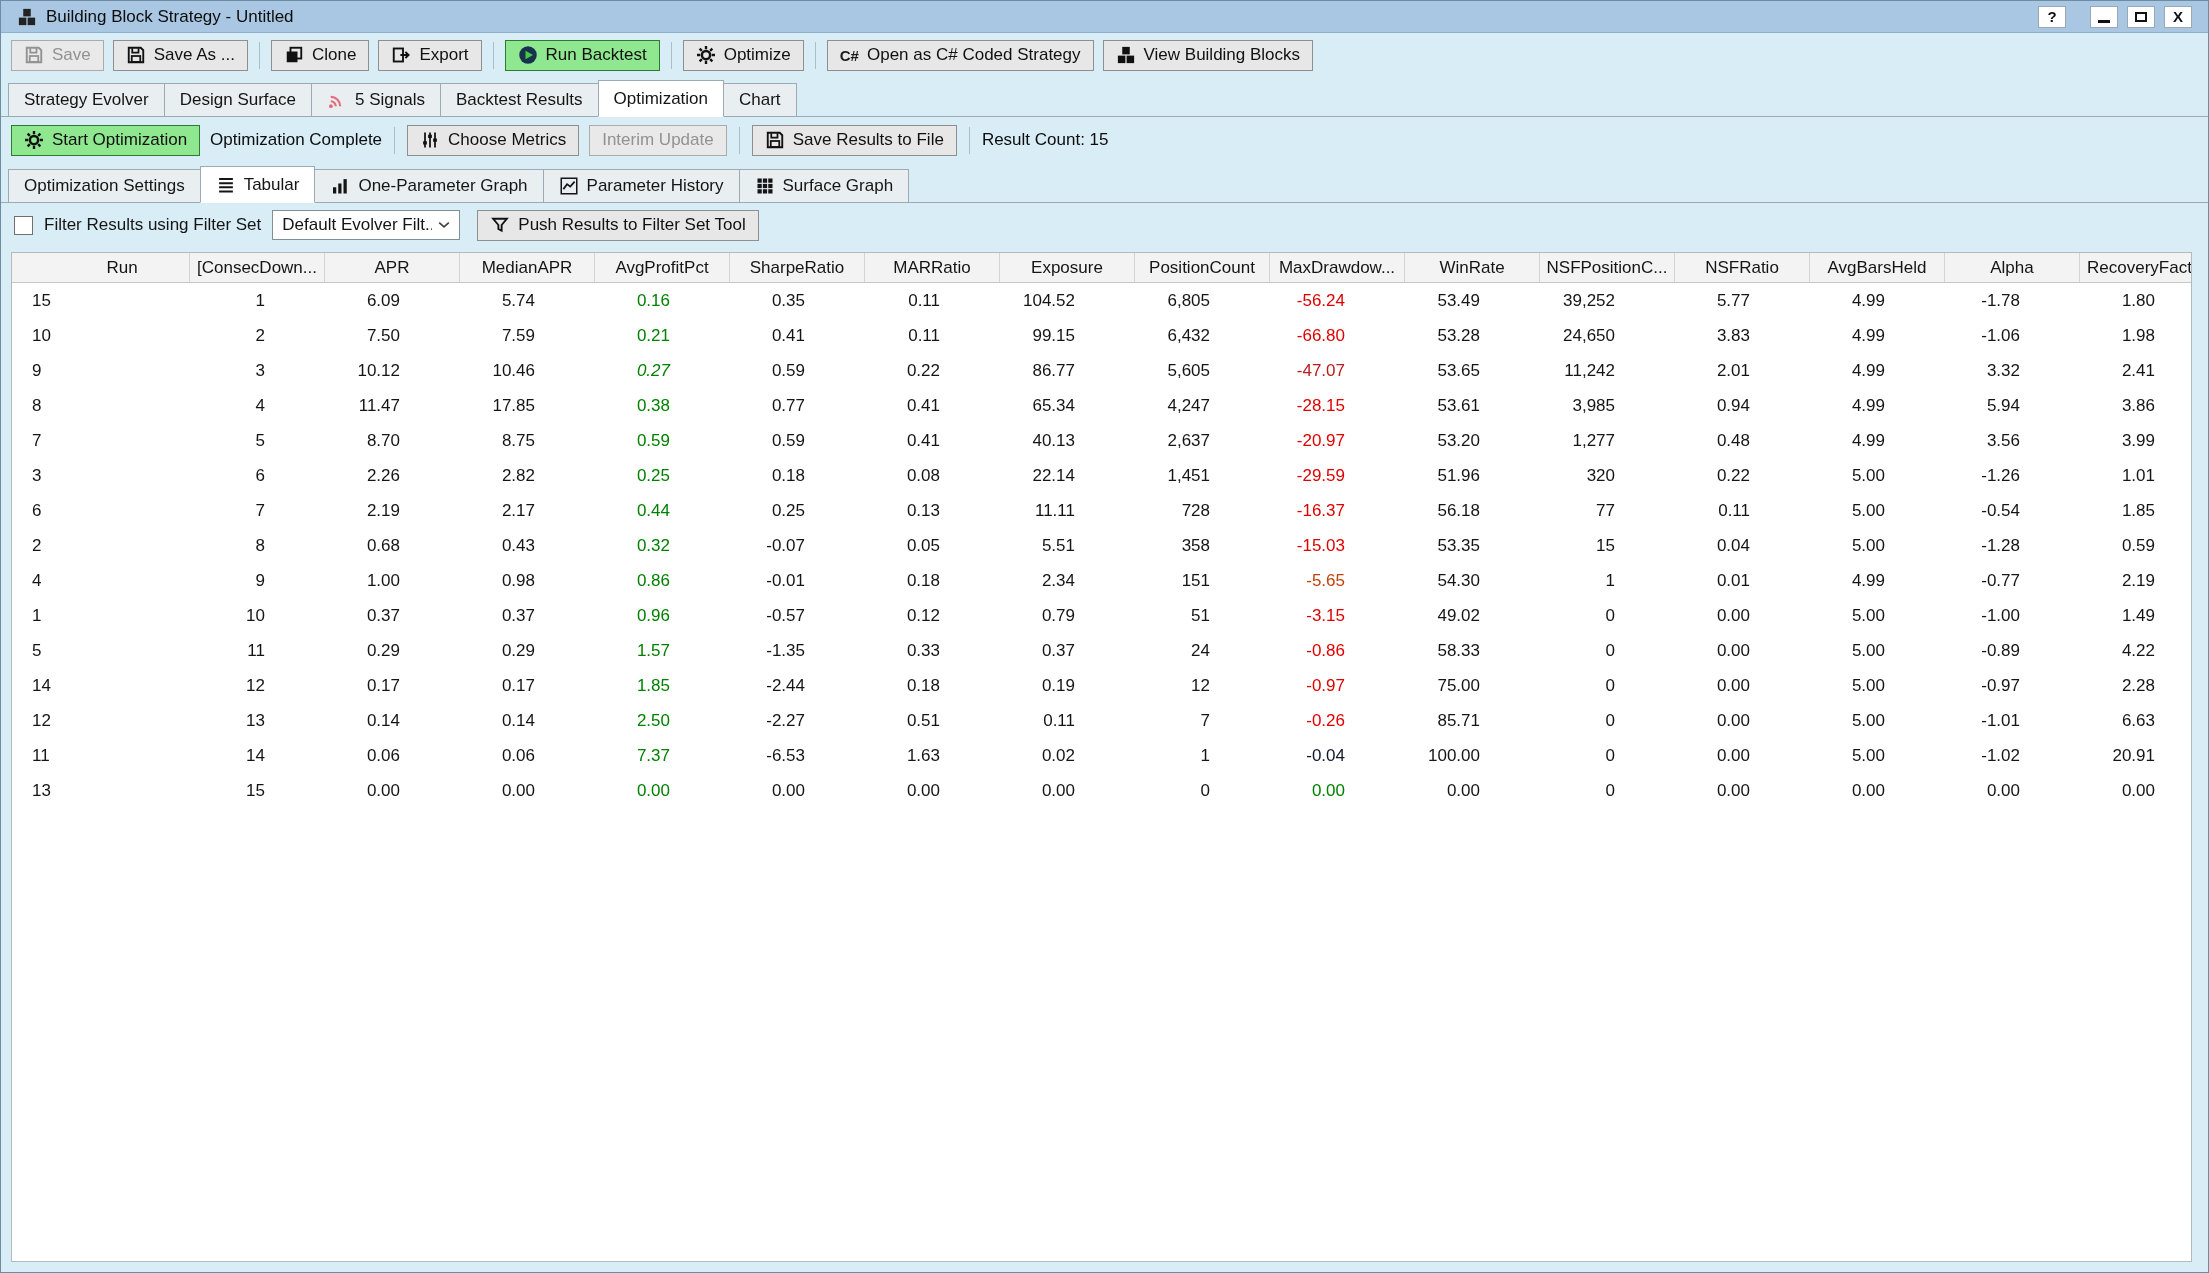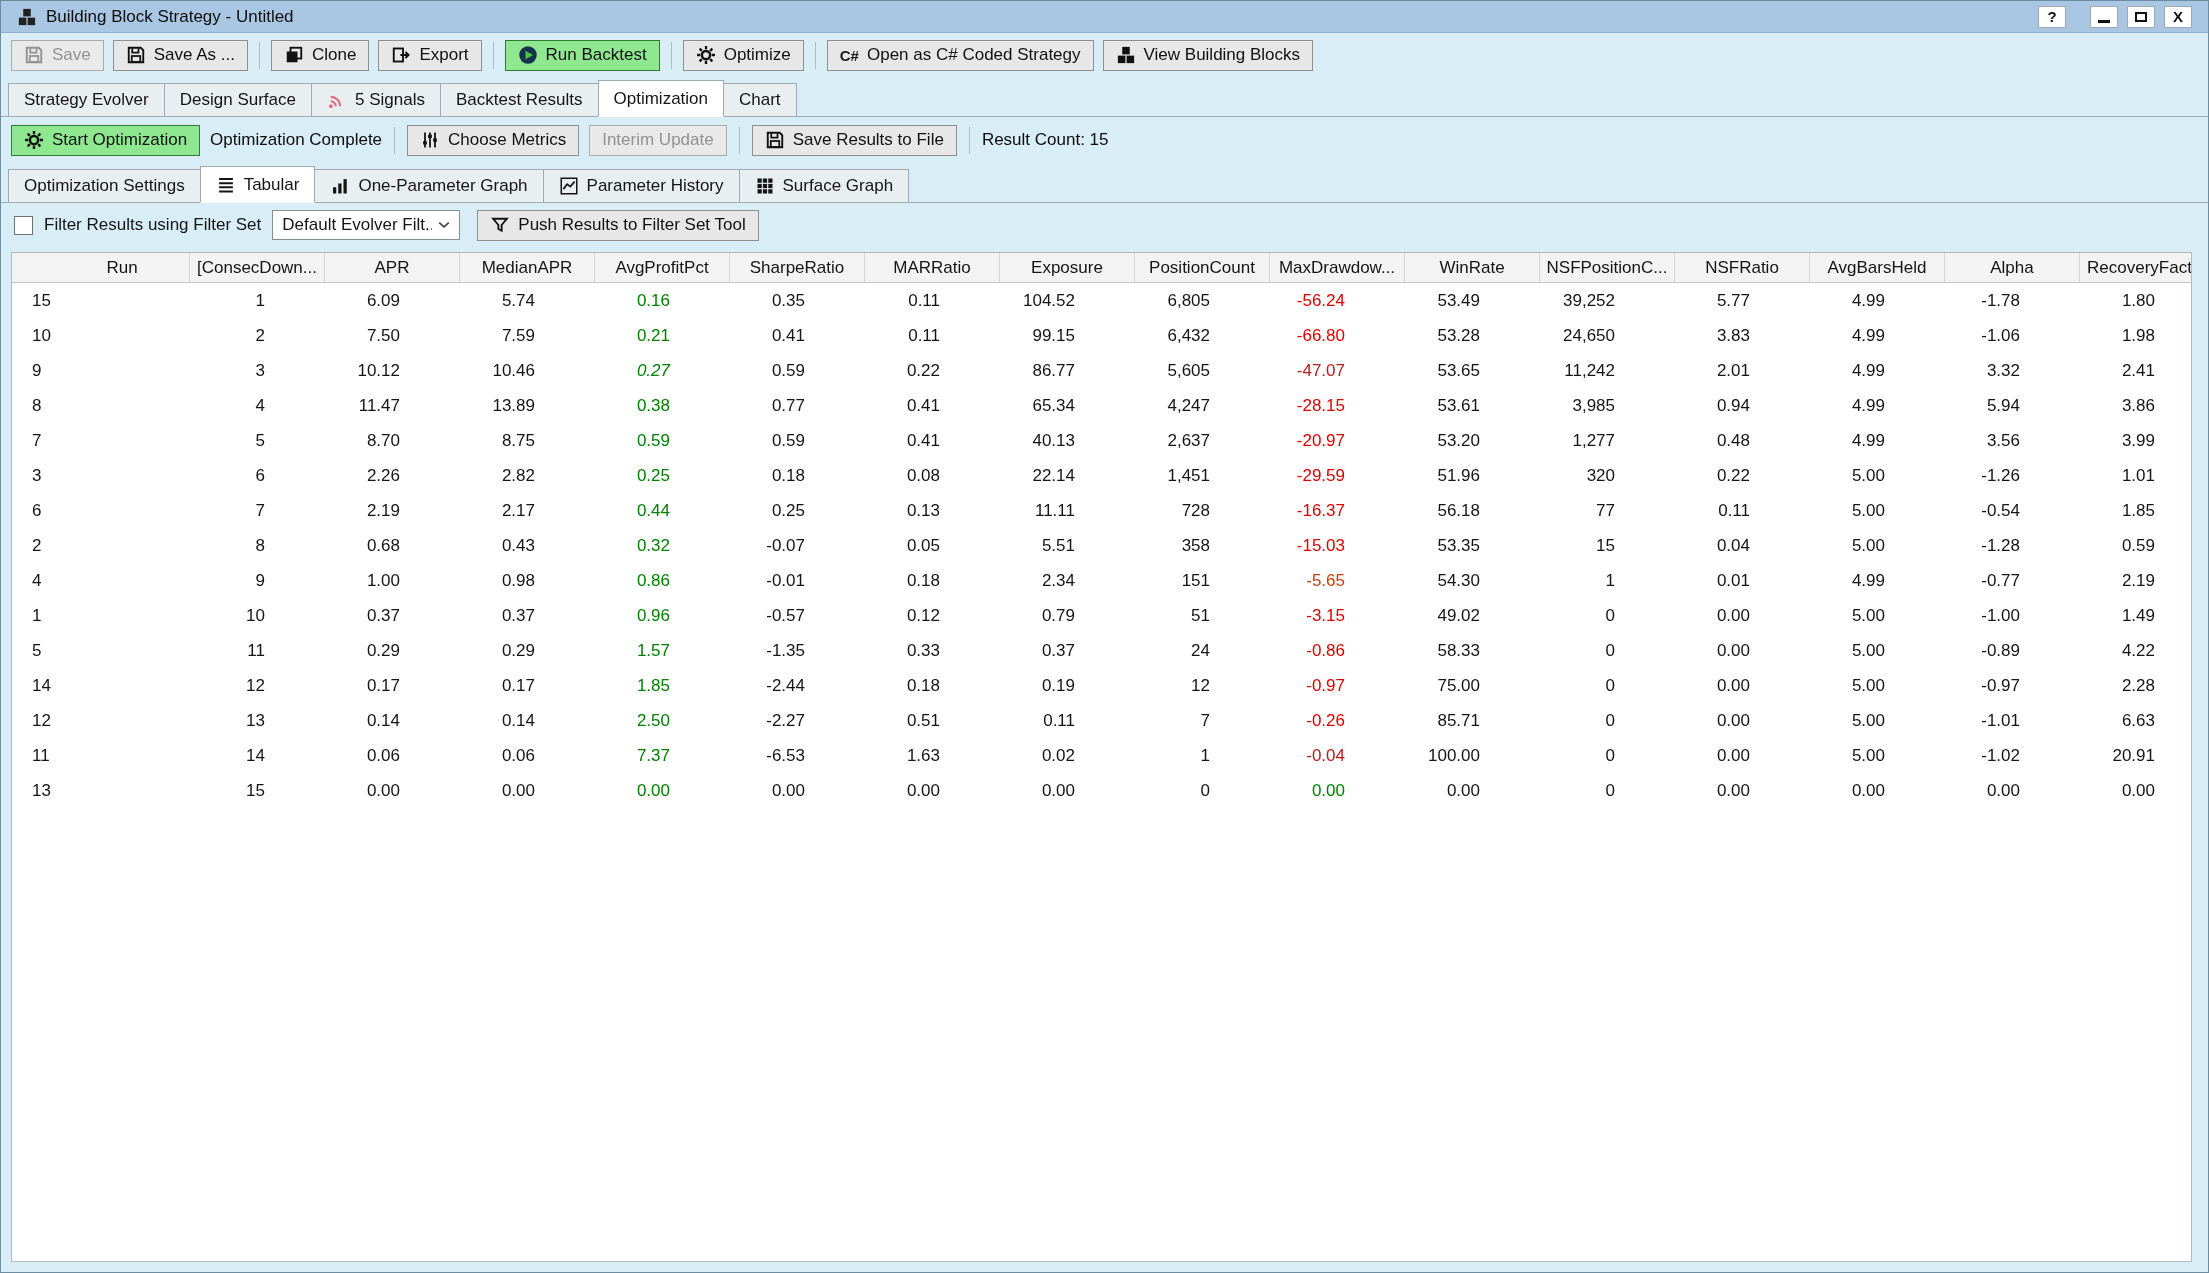--- a/index.html
+++ b/index.html
@@ -371,21 +371,21 @@
           <div class="cell">2.01</div>
           <div class="cell">4.99</div>
           <div class="cell">3.32</div>
           <div class="cell">2.41</div>
           <div class="cell filler"></div>
         </div>
         <div class="tr">
           <div class="cell left">8</div>
           <div class="cell">4</div>
           <div class="cell">11.47</div>
-          <div class="cell">13.89</div>
+          <div class="cell">17.85</div>
           <div class="cell" style="color: rgb(0, 128, 0);">0.38</div>
           <div class="cell">0.77</div>
           <div class="cell">0.41</div>
           <div class="cell">65.34</div>
           <div class="cell">4,247</div>
           <div class="cell" style="color: rgb(223, 0, 0);">-28.15</div>
           <div class="cell">53.61</div>
           <div class="cell">3,985</div>
           <div class="cell">0.94</div>
           <div class="cell">4.99</div>
@@ -567,21 +567,21 @@
         <div class="tr">
           <div class="cell left">11</div>
           <div class="cell">14</div>
           <div class="cell">0.06</div>
           <div class="cell">0.06</div>
           <div class="cell" style="color: rgb(0, 128, 0);">7.37</div>
           <div class="cell">-6.53</div>
           <div class="cell">1.63</div>
           <div class="cell">0.02</div>
           <div class="cell">1</div>
-          <div class="cell" style="color: #b91c1c;">-0.04</div>
+          <div class="cell" style="color: #0f172a;">-0.04</div>
           <div class="cell">100.00</div>
           <div class="cell">0</div>
           <div class="cell">0.00</div>
           <div class="cell">5.00</div>
           <div class="cell">-1.02</div>
           <div class="cell">20.91</div>
           <div class="cell filler"></div>
         </div>
         <div class="tr">
           <div class="cell left">13</div>

